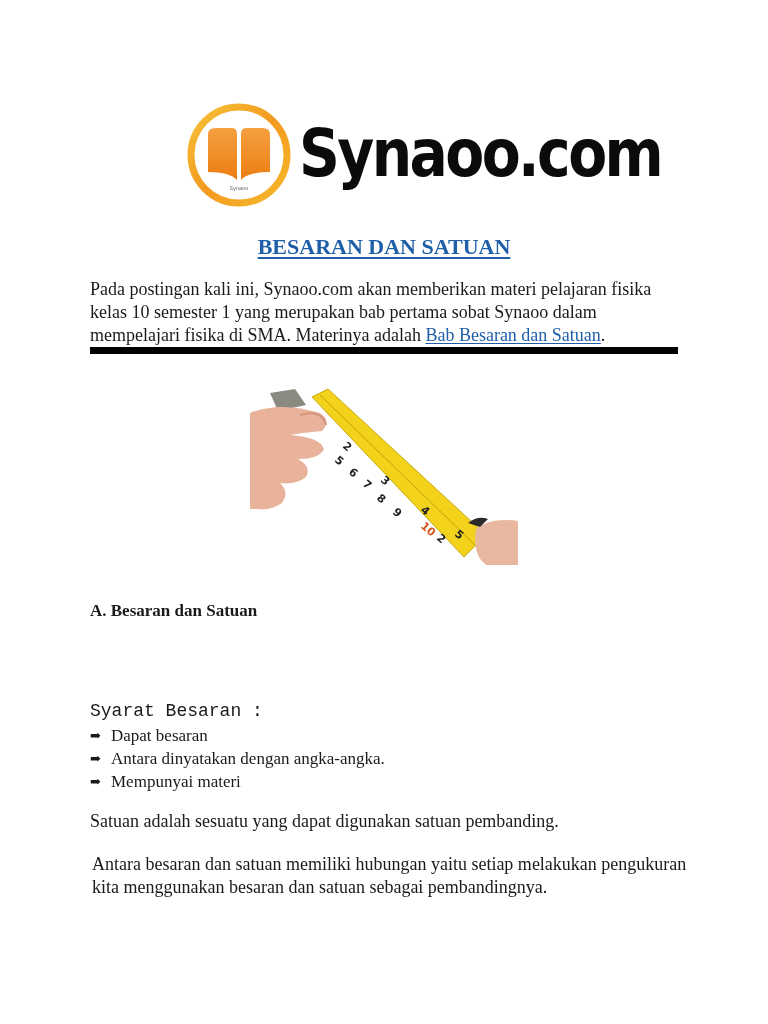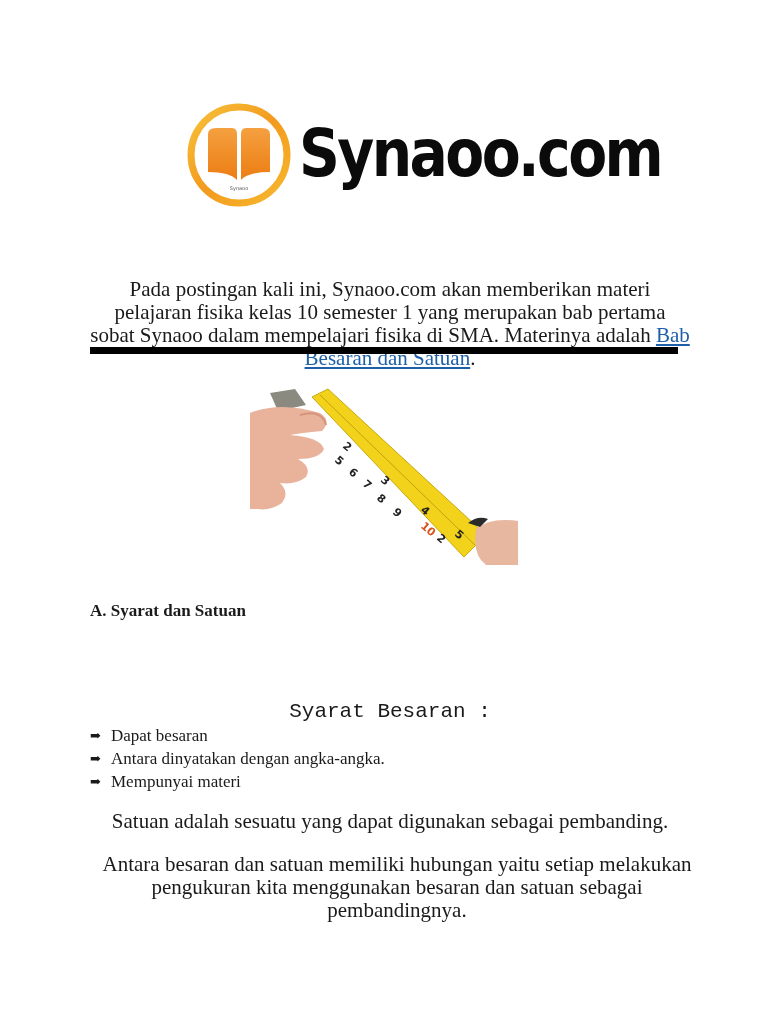--- a/index.html
+++ b/index.html
@@ -11,21 +11,21 @@
   .logo-badge { position: absolute; left: 0; top: 0; width: 106px; height: 106px; }
   .logo-text { position: absolute; left: 113px; top: 10px;
                font-family: "DejaVu Sans", "Liberation Sans", sans-serif;
                font-weight: bold; font-size: 66px; letter-spacing: -3px;
                color: #0b0b0b; line-height: 84px; transform: scaleX(0.86); transform-origin: left center; }
 
   .title { position: absolute; left: 0; width: 768px; top: 234px; text-align: center;
            font-weight: bold; font-size: 22px; color: #1f5fa8; }
   .title span { text-decoration: underline; text-underline-offset: 3px; }
 
-  .para { position: absolute; left: 90px; width: 600px; font-size: 21px; line-height: 23px; text-align: center; }
+  .para { position: absolute; left: 90px; width: 600px; font-size: 18px; line-height: 23px; }
   .p-intro { top: 278px; }
   .link { color: #1f5fa8; text-decoration: underline; text-underline-offset: 2px; }
 
   .divider { position: absolute; left: 90px; top: 347px; width: 588px; height: 7px; background: #000; }
 
   .photo { position: absolute; left: 250px; top: 385px; width: 268px; height: 180px; }
 
   .h-section { position: absolute; left: 90px; top: 601px; font-weight: bold; font-size: 17px; }
   .p-def { top: 640px; }
   .p-syarat { top: 700px; }
@@ -54,20 +54,23 @@
         </linearGradient>
       </defs>
       <circle cx="53" cy="53" r="48" fill="#fff" stroke="url(#ring)" stroke-width="7"></circle>
       <path d="M22 32 Q22 26 30 26 L46 26 Q51 26 51 32 L51 78 Q44 70 22 70 Z" fill="url(#bk)"></path>
       <path d="M84 32 Q84 26 76 26 L60 26 Q55 26 55 32 L55 78 Q62 70 84 70 Z" fill="url(#bk)"></path>
       <text x="53" y="88" font-size="5" text-anchor="middle" fill="#555" font-family="DejaVu Sans, sans-serif">Synaoo</text>
     </svg>
     <div class="logo-text">Synaoo.com</div>
   </div>
 
+  <h1 class="title" style="margin:0;">
+    <span>BESARAN DAN SATUAN</span>
+  </h1>
 
   <p class="para p-intro" style="margin:0;">
     <span>Pada postingan kali ini, Synaoo.com akan memberikan materi pelajaran fisika kelas 10 semester 1 yang merupakan bab pertama sobat Synaoo dalam mempelajari fisika di SMA. Materinya adalah </span><a class="link">Bab Besaran dan Satuan</a><span>.</span>
   </p>
 
   <div class="divider"></div>
 
   <svg class="photo" viewBox="0 0 268 180">
     <rect width="268" height="180" fill="#ffffff"></rect>
 
@@ -89,36 +92,36 @@
       <text x="204" y="150" transform="rotate(40 204 150)">5</text>
     </g>
 
     <path d="M0 28 Q30 16 70 28 Q82 36 72 46 Q50 48 40 50 Q70 52 74 64 Q70 74 48 74 Q62 82 56 92 Q46 100 30 98 Q40 108 32 118 Q20 126 8 124 L0 124 Z" fill="#e9b39b"></path>
     <path d="M50 30 Q72 24 76 40" fill="none" stroke="#d4957c" stroke-width="2"></path>
 
     <path d="M226 144 Q240 132 268 136 L268 180 L236 180 Q222 170 226 144 Z" fill="#e8b7a0"></path>
     <path d="M218 138 Q228 130 238 134 L230 142 Z" fill="#2a2a2a"></path>
   </svg>
 
-  <h2 class="h-section" style="margin:0;">A. Syarat dan Satuan</h2>
+  <h2 class="h-section" style="margin:0;">A. Besaran dan Satuan</h2>
 
 
   <p class="para p-syarat" style="margin:0;font-family:Liberation Mono, monospace;">Syarat Besaran :</p>
 
   <ul class="list">
     <li>
       <span class="arrow">➡</span>
       <span>Dapat besaran</span>
     </li>
     <li>
       <span class="arrow">➡</span>
       <span>Antara dinyatakan dengan angka-angka.</span>
     </li>
     <li>
       <span class="arrow">➡</span>
       <span>Mempunyai materi</span>
     </li>
   </ul>
 
-  <p class="para p-satuan" style="margin:0;">Satuan adalah sesuatu yang dapat digunakan sebagai pembanding.</p>
+  <p class="para p-satuan" style="margin:0;">Satuan adalah sesuatu yang dapat digunakan satuan pembanding.</p>
 
   <p class="para p-antara" style="margin:2px;">Antara besaran dan satuan memiliki hubungan yaitu setiap melakukan pengukuran kita menggunakan besaran dan satuan sebagai pembandingnya.</p>
 </div>
 
 </body></html>

